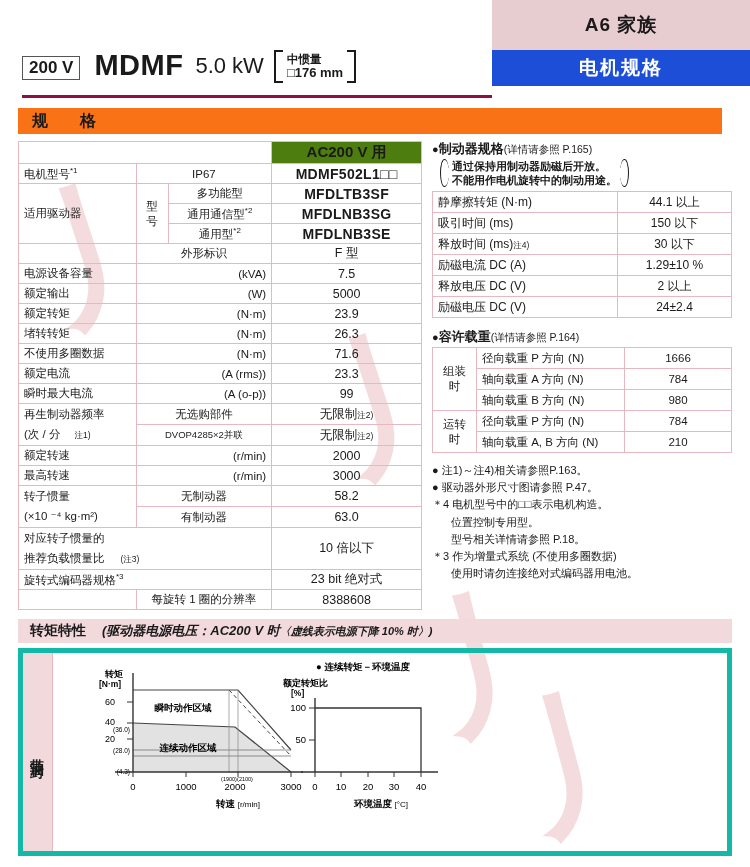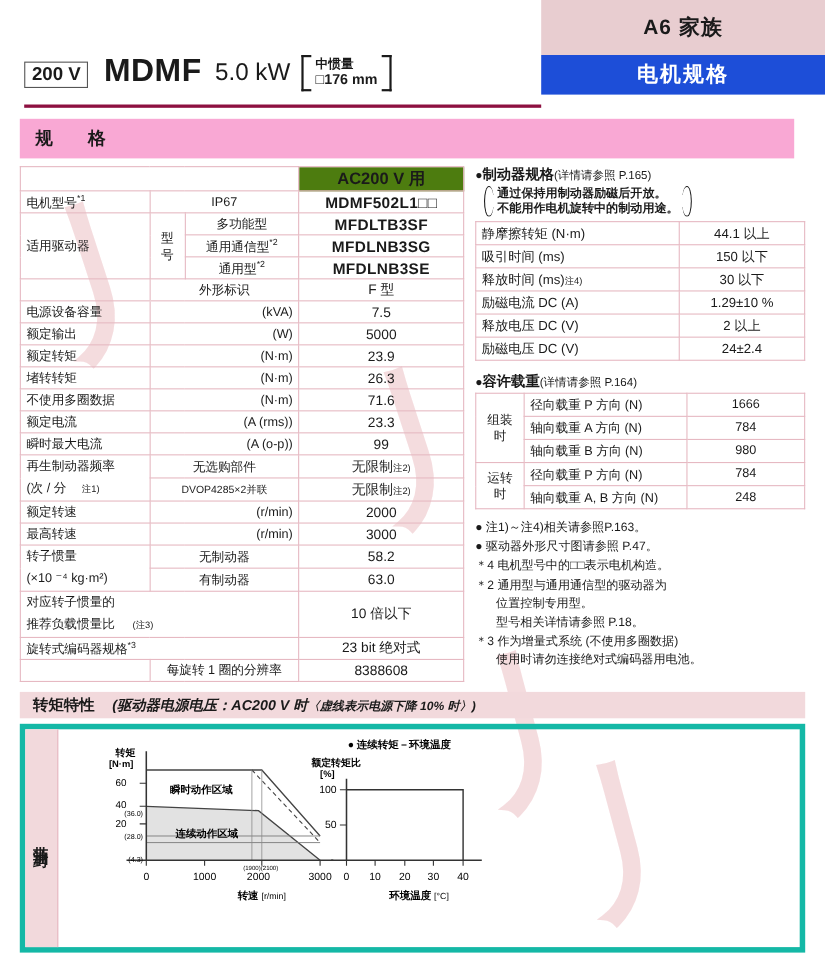--- a/index.html
+++ b/index.html
@@ -73,21 +73,21 @@
   .bn-l2 { font-size:13px; }
   .hdr-rule {
     position:absolute; left:22px; right:258px; bottom:2px;
     height:3px; background:#8d1040;
   }
 
   
   .section-band {
     position:relative; z-index:2;
     margin:8px 28px 0 18px;
-    background:#f9a8d4; height:36px;
+    background:#f97316; height:26px;
     display:flex; align-items:center;
     padding-left:14px;
     font-size:16px; font-weight:bold; letter-spacing:8px;
   }
 
   
   .body-wrap {
     position:relative; z-index:2;
     display:flex; padding:7px 18px 0 18px; gap:10px;
   }
@@ -400,30 +400,29 @@
         <td class="lbl">轴向载重 B 方向 (N)</td>
         <td class="val">980</td>
       </tr>
       <tr>
         <td class="ctr" rowspan="2" style="vertical-align:middle">运转时</td>
         <td class="lbl">径向载重 P 方向 (N)</td>
         <td class="val">784</td>
       </tr>
       <tr>
         <td class="lbl">轴向载重 A, B 方向 (N)</td>
-        <td class="val">248</td>
+        <td class="val">210</td>
       </tr>
     </tbody>
       </table>
 
     <div class="footnotes">
       <div>● 注1)～注4)相关请参照P.163。</div>
       <div>● 驱动器外形尺寸图请参照 P.47。</div>
       <div>＊4 电机型号中的□□表示电机构造。</div>
-      <div>＊2 通用型与通用通信型的驱动器为</div>
       <div class="fn-ind">位置控制专用型。</div>
       <div class="fn-ind">型号相关详情请参照 P.18。</div>
       <div>＊3 作为增量式系统 (不使用多圈数据)</div>
       <div class="fn-ind">使用时请勿连接绝对式编码器用电池。</div>
     </div>
   </div>
 </div>
 
 <div class="torque-band">
   <span>转矩特性</span>

